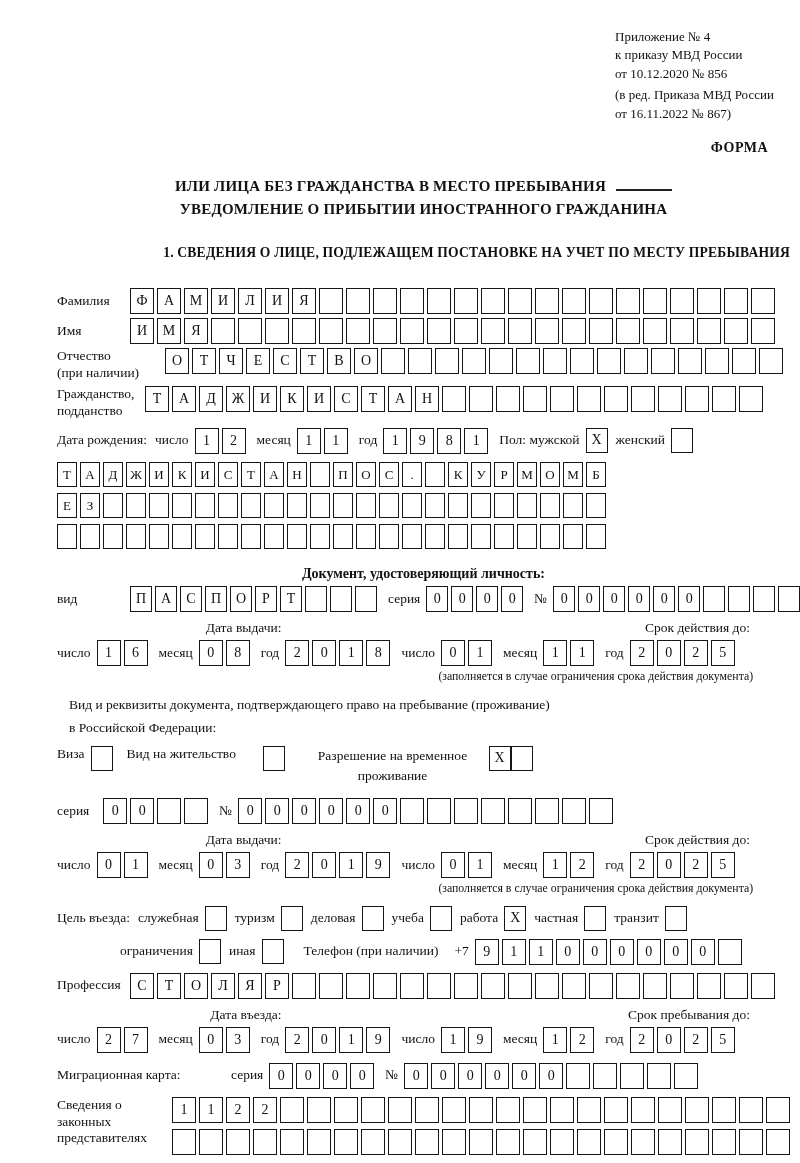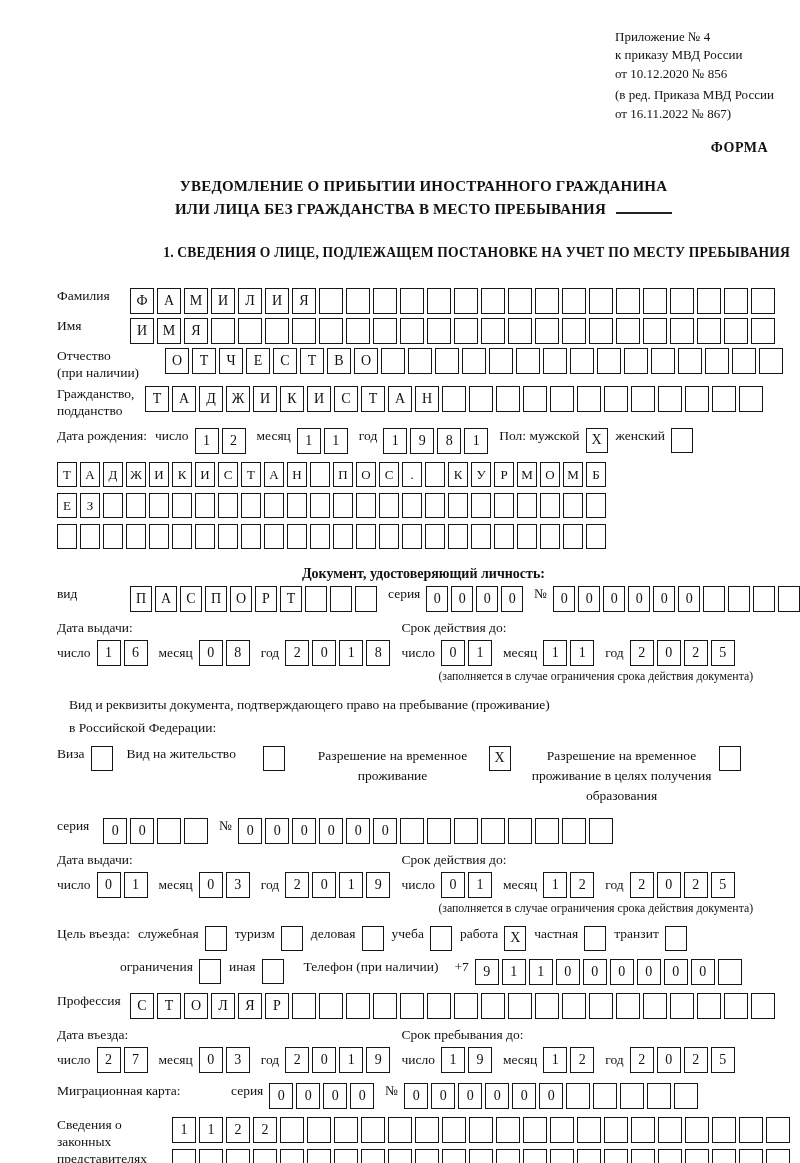--- a/index.html
+++ b/index.html
@@ -12,21 +12,21 @@
   }
   
   .hdr{margin-left:558px;font-size:13px;line-height:1.42;}
   .hdr-sub{margin-top:3px;}
   .forma{font-weight:bold;text-align:right;margin:16px 22px 0 0;font-size:14px;letter-spacing:.5px;}
   
   .title{text-align:center;font-weight:bold;font-size:15px;margin-top:18px;line-height:1.55;letter-spacing:.2px;}
   .blank-line{display:inline-block;width:56px;border-bottom:2px solid #222;margin-left:10px;vertical-align:baseline;}
   .sec-heading{font-weight:bold;font-size:13.6px;text-align:right;margin-top:24px;letter-spacing:.2px;}
   
-  .row{display:flex;margin-top:4px;}
+  .row{display:flex;align-items:center;margin-top:4px;}
   .row.top{align-items:flex-start;}
   .lbl{flex:none;}
   .w73{width:73px;} .w88{width:88px;} .w108{width:108px;} .w150{width:150px;} .w115{width:115px;}
   .lbl .l2{display:block;}
   .dlbl{flex:none;margin:0 6px 0 8px;}
   .dlbl.first{margin-left:0;}
   
   .cells{display:inline-flex;flex:none;align-items:center;}
   .cell{
     flex:none;display:inline-block;box-sizing:border-box;
@@ -37,21 +37,21 @@
   .mid .cell{width:22px;margin-right:3px;}
   .cb{
     flex:none;display:inline-block;box-sizing:border-box;
     width:22px;height:25px;border:1.6px solid #161616;
     text-align:center;line-height:22px;font-size:14px;background:#fff;
   }
   
   .dates-duo{display:flex;margin-top:8px;}
   .dd-col1{width:47%;flex:none;}
   .dd-col2{width:53%;flex:none;}
-  .dd-head{text-align:left;margin-bottom:3px;}
+  .dd-head{text-align:right;margin-bottom:3px;}
   .dd-col1 .dd-head{padding-right:120px;}
   .dd-col2 .dd-head{padding-right:40px;}
   .dd-row{display:flex;align-items:center;}
   .dd-note{font-size:11.8px;text-align:center;margin-top:3px;white-space:nowrap;}
   .doc-heading{font-weight:bold;text-align:center;margin-top:10px;font-size:14px;}
   .intro{margin-top:10px;line-height:1.7;margin-left:12px;}
   
   .cb-row{align-items:flex-start;margin-top:6px;}
   .cb-row .wrap{white-space:normal;text-align:center;line-height:1.5;} .wv2{width:130px;margin-left:14px;}
   .wv3{width:180px;margin-left:18px;} .wv4{width:182px;margin-left:20px;}
@@ -70,24 +70,24 @@
     <div>от 10.12.2020 № 856</div>
     <div class="hdr-sub">
       <div>(в ред. Приказа МВД России</div>
       <div>от 16.11.2022 № 867)</div>
     </div>
   </div>
 
   <div class="forma">ФОРМА</div>
 
   <div class="title">
-    <div>УВЕДОМЛЕНИЕ О ПРИБЫТИИ ИНОСТРАННОГО ГРАЖДАНИНА</div>
     <div>
       <span>ИЛИ ЛИЦА БЕЗ ГРАЖДАНСТВА В МЕСТО ПРЕБЫВАНИЯ</span><span class="blank-line"></span>
     </div>
+    <div>УВЕДОМЛЕНИЕ О ПРИБЫТИИ ИНОСТРАННОГО ГРАЖДАНИНА</div>
   </div>
 
   <div class="sec-heading">1. СВЕДЕНИЯ О ЛИЦЕ, ПОДЛЕЖАЩЕМ ПОСТАНОВКЕ НА УЧЕТ ПО МЕСТУ ПРЕБЫВАНИЯ</div>
 
   <div class="row mt26">
     <span class="lbl w73">Фамилия</span>
     <span class="cells">
         <span class="cell">Ф</span>
         <span class="cell">А</span>
         <span class="cell">М</span>
@@ -402,21 +402,20 @@
     <div>в Российской Федерации:</div>
   </div>
 
   <div class="row cb-row">
     <span class="dlbl first">Виза</span>
     <span class="cb"></span>
     <span class="dlbl wv2">Вид на жительство</span>
     <span class="cb"></span>
     <span class="dlbl wrap wv3">Разрешение на временное проживание</span>
     <span class="cb">X</span>
-    <span class="dlbl wrap wv4">Разрешение на временное проживание в целях получения образования</span>
     <span class="cb"></span>
   </div>
 
   <div class="row mt12">
     <span class="lbl">серия</span>
     <span class="dlbl first" style="margin-left:8px;"></span>
     <span class="cells">
         <span class="cell">0</span>
         <span class="cell">0</span>
         <span class="cell"></span>

